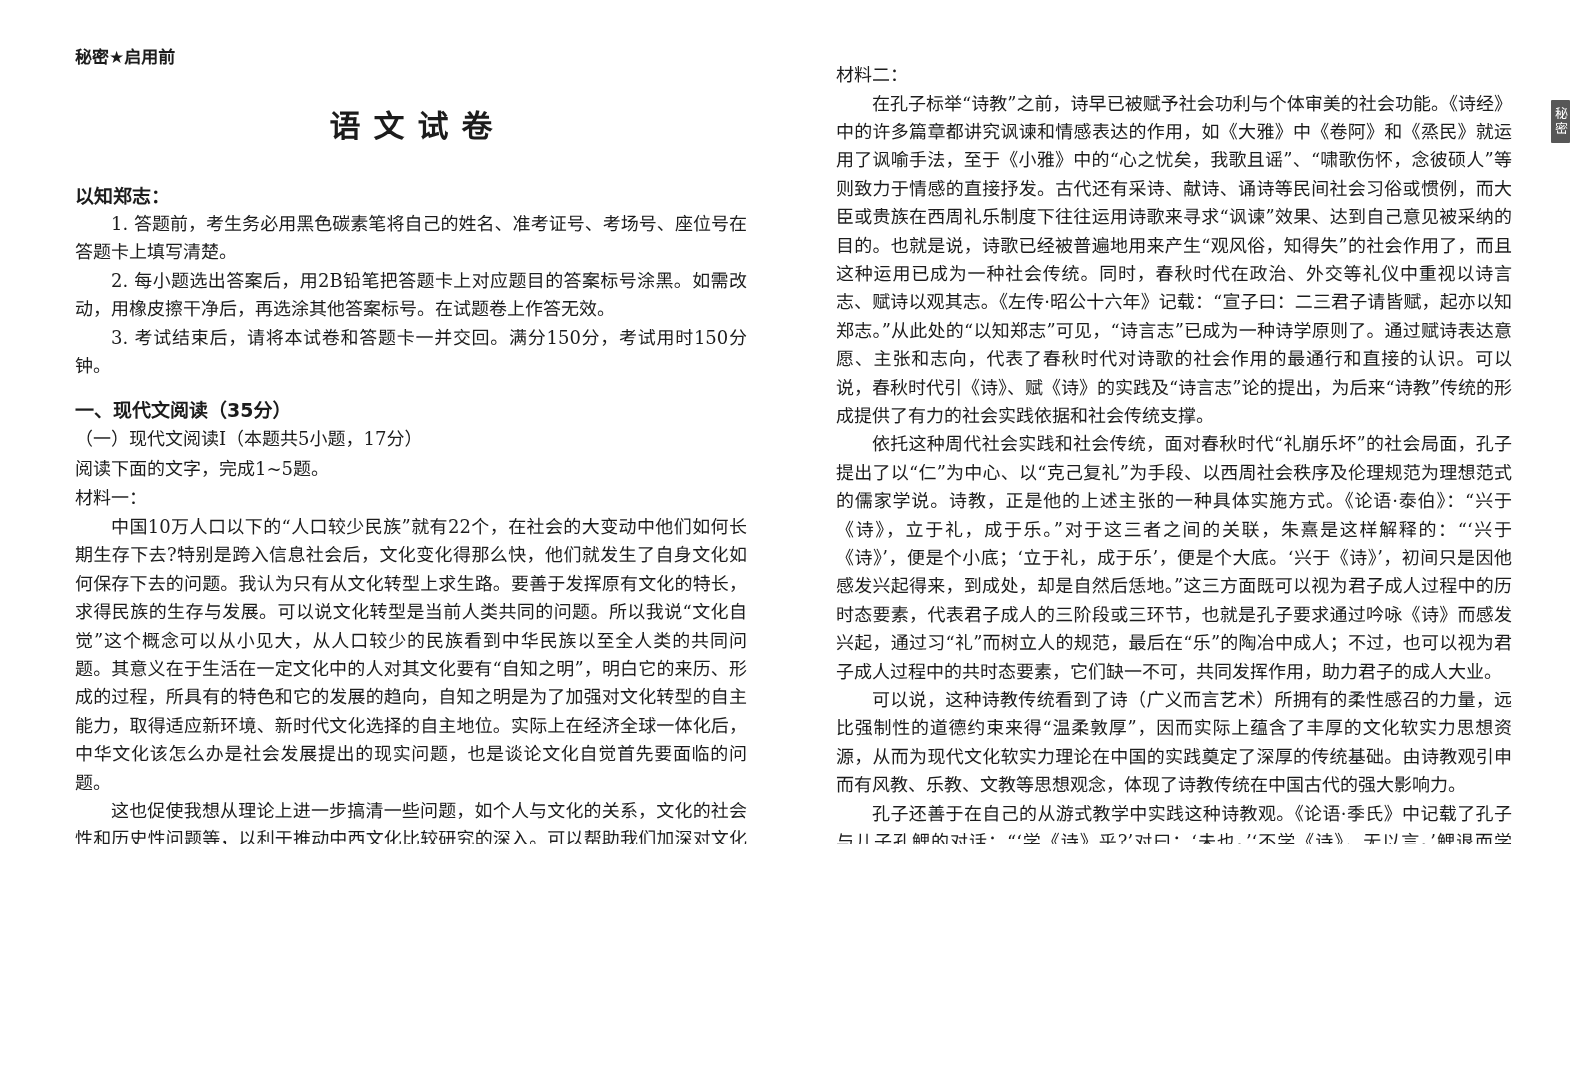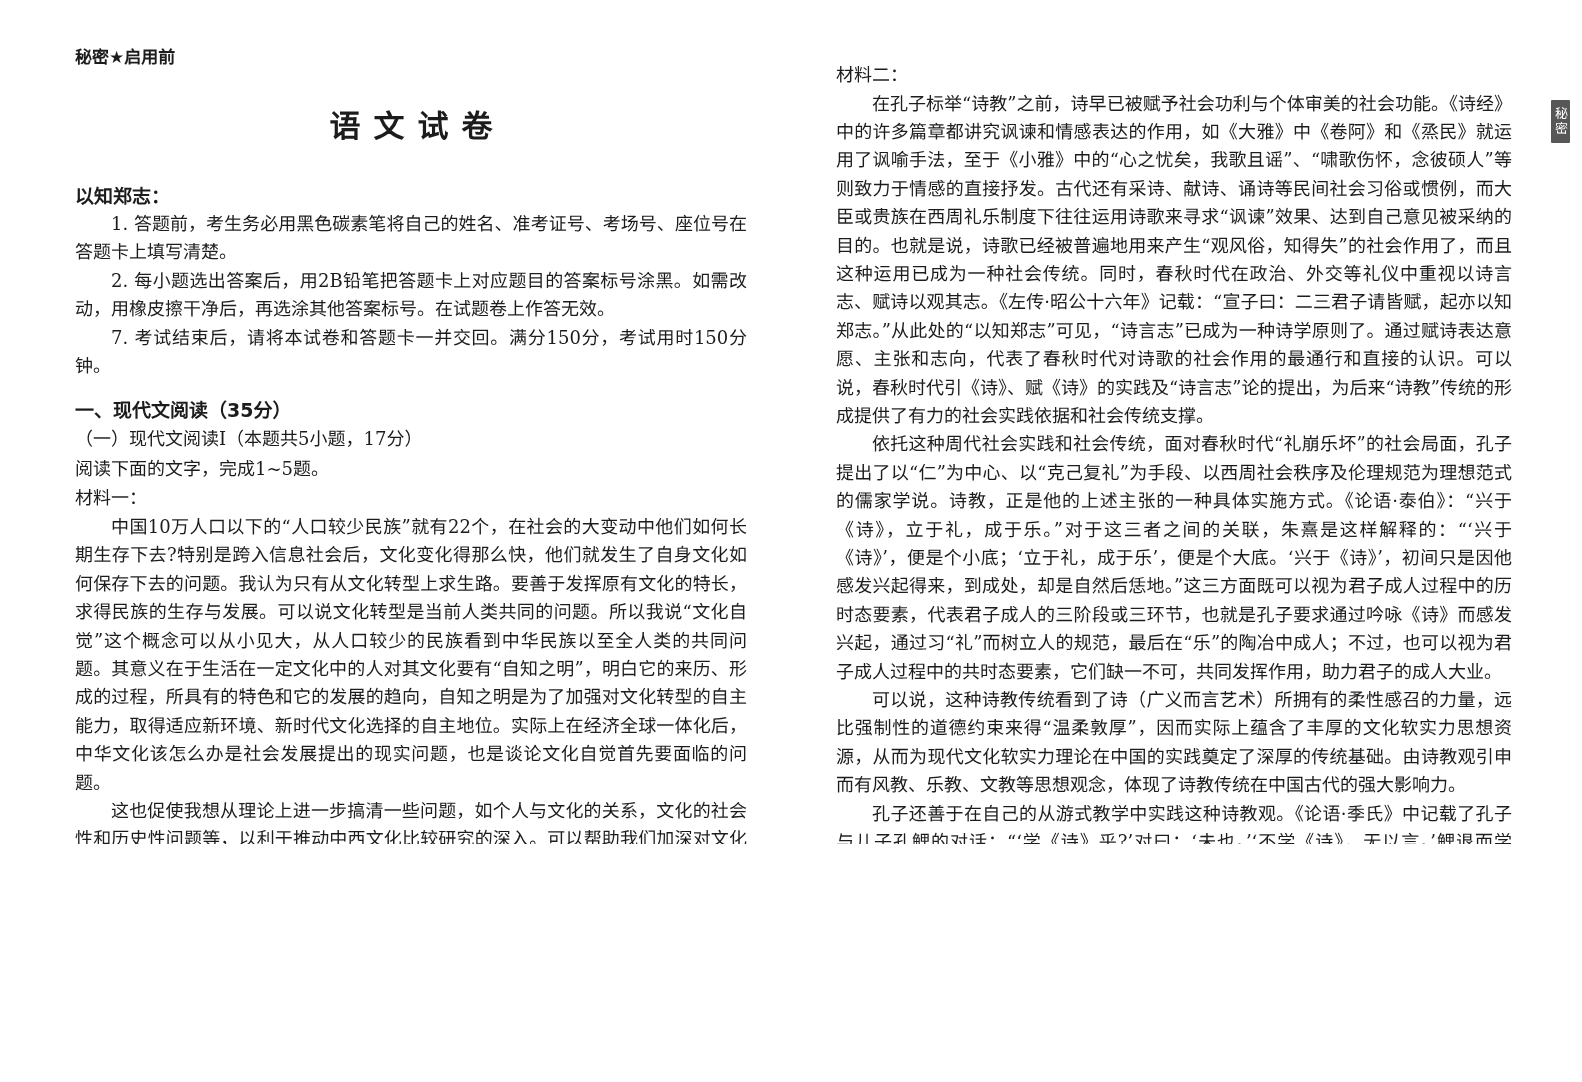--- a/index.html
+++ b/index.html
@@ -102,21 +102,21 @@
 
 <div class="sheet">
 
   <section class="col col-left">
     <div class="classification">秘密★启用前</div>
     <h1 class="paper-title">语文试卷</h1>
     <div class="notice-heading">以知郑志：</div>
     <div>
         <p class="body-para">1. 答题前，考生务必用黑色碳素笔将自己的姓名、准考证号、考场号、座位号在答题卡上填写清楚。</p>
         <p class="body-para">2. 每小题选出答案后，用2B铅笔把答题卡上对应题目的答案标号涂黑。如需改动，用橡皮擦干净后，再选涂其他答案标号。在试题卷上作答无效。</p>
-        <p class="body-para">7. 考试结束后，请将本试卷和答题卡一并交回。满分150分，考试用时150分钟。</p>
+        <p class="body-para">3. 考试结束后，请将本试卷和答题卡一并交回。满分150分，考试用时150分钟。</p>
       </div>
     <div class="section-heading">一、现代文阅读（35分）</div>
     <div class="plain-line">（一）现代文阅读Ⅰ（本题共5小题，17分）</div>
     <div class="plain-line">阅读下面的文字，完成1~5题。</div>
     <div class="plain-line">材料一：</div>
     <div>
         <p class="body-para">中国10万人口以下的“人口较少民族”就有22个，在社会的大变动中他们如何长期生存下去?特别是跨入信息社会后，文化变化得那么快，他们就发生了自身文化如何保存下去的问题。我认为只有从文化转型上求生路。要善于发挥原有文化的特长，求得民族的生存与发展。可以说文化转型是当前人类共同的问题。所以我说“文化自觉”这个概念可以从小见大，从人口较少的民族看到中华民族以至全人类的共同问题。其意义在于生活在一定文化中的人对其文化要有“自知之明”，明白它的来历、形成的过程，所具有的特色和它的发展的趋向，自知之明是为了加强对文化转型的自主能力，取得适应新环境、新时代文化选择的自主地位。实际上在经济全球一体化后，中华文化该怎么办是社会发展提出的现实问题，也是谈论文化自觉首先要面临的问题。</p>
         <p class="body-para">这也促使我想从理论上进一步搞清一些问题，如个人与文化的关系，文化的社会性和历史性问题等，以利于推动中西文化比较研究的深入。可以帮助我们加深对文化的认识。我们真要懂得中国文化的特点，并能与西方文化进行比较，必须回到历史研究中去，下大功夫，把上一代学者已有的成就继承下来。切实做到把中国文化里边好的东西提炼出来，应用到现实中去。在和西方世界保持接触、进行交流的过程中，把我们文化中好的东西讲清楚，使其变成世界性的东西。首先是本土化，然后是全球化。我们一方面要承认我们中国文化里边有好东西，进一步用现代科学的方法研究我们历史，以完成我们“文化自觉”的使命，努力创造现代的中华文化；一方面要了解和认识他人的文化，学会解决处理各种不同文化接触的问题，为全人类的明天做出贡献。</p>
       </div>
 

